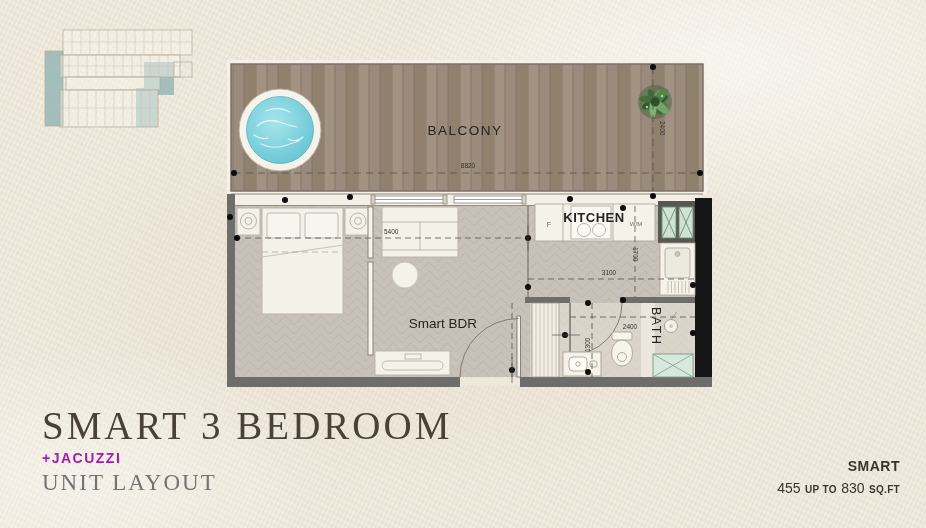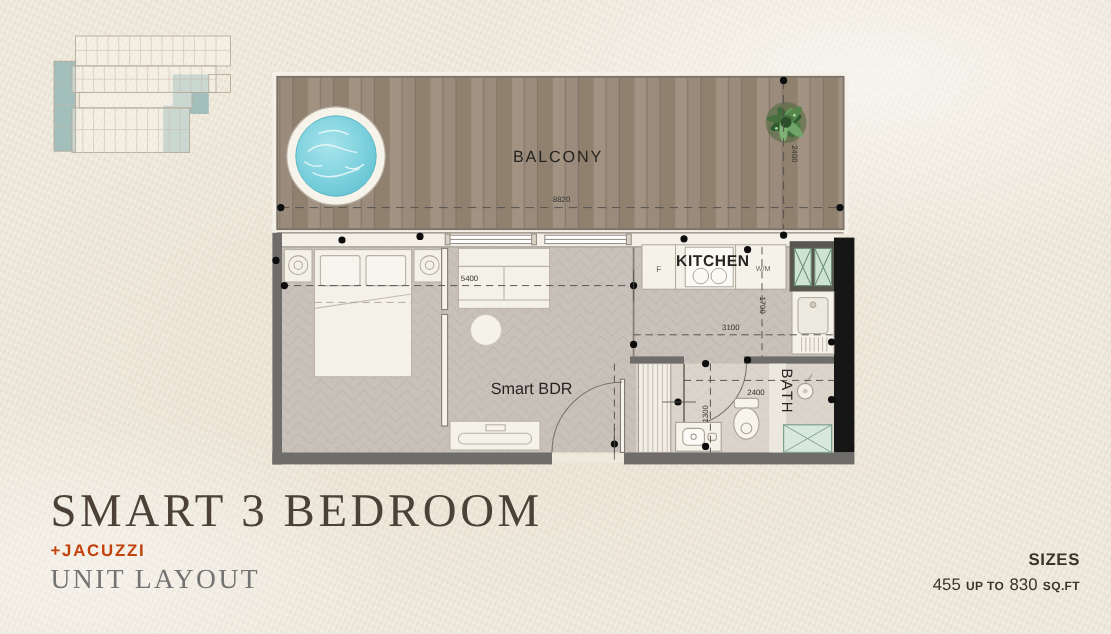--- a/index.html
+++ b/index.html
@@ -20,21 +20,21 @@
   }
   .keyplan{position:absolute;left:40px;top:24px;}
   .plan{position:absolute;left:222px;top:55px;}
   .title-block{position:absolute;left:42px;top:405px;color:#4c4136;}
   .title-main{
     font-family:"Liberation Serif",serif;font-size:39px;letter-spacing:3px;
     font-weight:400;line-height:1.08;color:#4c4136;
   }
   .title-sub{
     font-family:"Liberation Sans",sans-serif;font-size:14px;font-weight:700;
-    letter-spacing:1.5px;color:#c2410c;margin-top:3px;
+    letter-spacing:1.5px;color:#a21caf;margin-top:3px;
   }
   .title-layout{
     font-family:"Liberation Serif",serif;font-size:23px;letter-spacing:2px;
     color:#737373;margin-top:4px;
   }
   .sizes-block{position:absolute;right:26px;top:458px;text-align:right;color:#3a342b;}
   .sizes-label{font-size:14px;font-weight:700;letter-spacing:.5px;}
   .sizes-value{margin-top:5px;white-space:nowrap;}
   .sizes-value .big{font-size:14px;font-weight:400;}
   .sizes-value .small{font-size:10px;font-weight:700;letter-spacing:.3px;}
@@ -308,20 +308,20 @@
   </g>
 </svg>
 
 <div class="title-block">
   <div class="title-main">SMART 3 BEDROOM</div>
   <div class="title-sub">+JACUZZI</div>
   <div class="title-layout">UNIT LAYOUT</div>
 </div>
 
 <div class="sizes-block">
-  <div class="sizes-label">SIZES</div>
+  <div class="sizes-label">SMART</div>
   <div class="sizes-value">
     <span class="big">455</span>
     <span class="small">UP TO</span>
     <span class="big">830</span>
     <span class="small">SQ.FT</span>
   </div>
 </div>
 
 </body></html>

